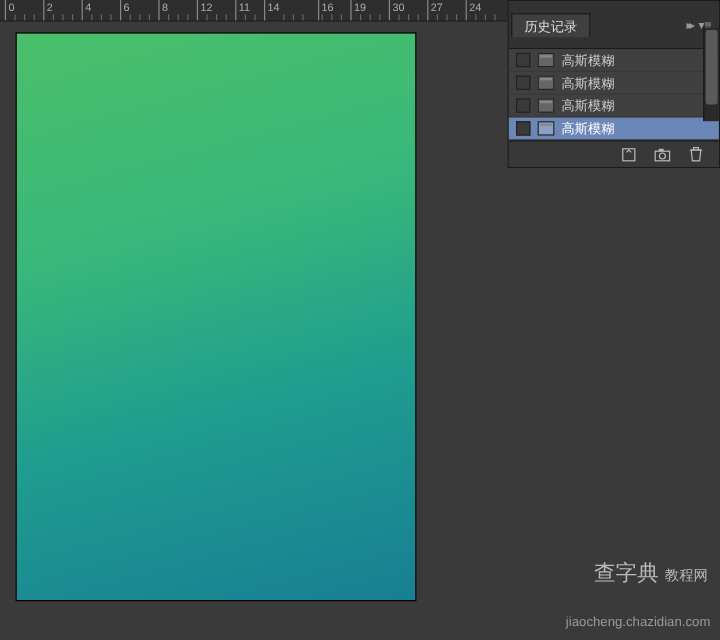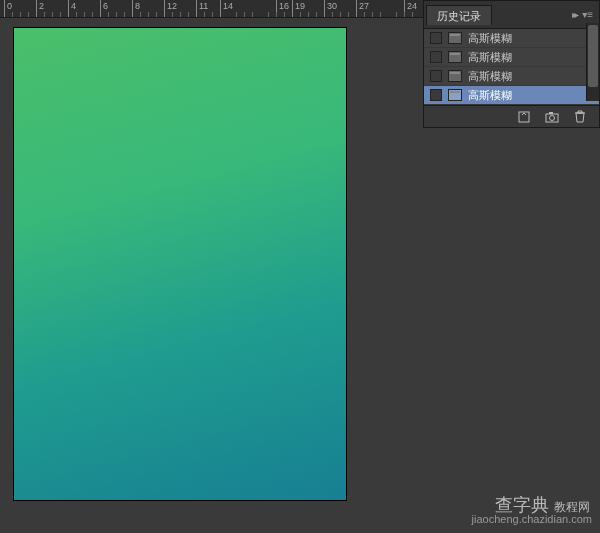--- a/index.html
+++ b/index.html
@@ -10,41 +10,41 @@
 .ruler-ticks { position: relative; height: 100%; }
 .tick-major { position: absolute; top: 0; height: 100%; border-left: 1px solid #888; color: #aaa; font-size: 9px; padding-left: 2px; padding-top: 1px; }
 .tick-minor { position: absolute; bottom: 0; height: 5px; border-left: 1px solid #666; }
 
 
 .canvas-wrap { position: absolute; top: 18px; left: 0; right: 0; bottom: 0; background: #3a3a3a; }
 .canvas { position: absolute; top: 10px; left: 14px; width: 332px; height: 472px; background: linear-gradient(165deg, #4bbf6a 0%, #38b87a 35%, #1f9c8f 65%, #177f93 100%); box-shadow: 0 0 0 1px #000; }
 
 
 .panel { position: absolute; top: 0; right: 0; width: 177px; background: #404040; border: 1px solid #1a1a1a; }
-.panel-header { height: 28px; background: #323232; display: flex; align-items: center; border-bottom: 1px solid #1a1a1a; }
+.panel-header { height: 40px; background: #323232; display: flex; align-items: center; border-bottom: 1px solid #1a1a1a; }
 .tab { height: 20px; background: #404040; color: #ddd; font-size: 11px; padding: 3px 10px 0; margin-left: 2px; border: 1px solid #1a1a1a; border-bottom: none; }
 .panel-header-icons { margin-left: auto; display: flex; gap: 6px; padding-right: 6px; color: #999; font-size: 10px; }
 .collapse-arrows { letter-spacing: -3px; }
 
 .history-list { background: #404040; }
 .history-item { height: 19px; display: flex; align-items: center; padding-left: 6px; gap: 6px; color: #ccc; font-size: 11px; border-bottom: 1px solid #383838; }
 .history-item.selected { background: #6b87b8; color: #fff; }
 .vis-box { width: 12px; height: 12px; border: 1px solid #222; background: #3a3a3a; }
 .doc-icon { width: 14px; height: 12px; background: #666; border: 1px solid #222; position: relative; }
 .doc-icon::before { content: ""; position: absolute; top: 1px; left: 1px; right: 1px; height: 2px; background: #888; }
 .history-item.selected .doc-icon { background: #8aa0c8; }
 
 .scrollbar-v { position: absolute; right: 0; top: 22px; width: 13px; height: 78px; background: #2a2a2a; border-left: 1px solid #1a1a1a; }
 .scroll-thumb { position: absolute; right: 1px; top: 2px; width: 10px; height: 62px; background: #5a5a5a; border-radius: 2px; }
 
 .panel-footer { height: 22px; background: #383838; border-top: 1px solid #1a1a1a; display: flex; justify-content: flex-end; align-items: center; gap: 14px; padding-right: 12px; color: #bbb; }
 .footer-icon { width: 14px; height: 14px; display: flex; align-items: center; justify-content: center; }
 
 
-.wm1 { position: absolute; right: 10px; bottom: 16px; color: #d0d0d0; font-size: 18px; font-family: "SimHei", sans-serif; opacity: 0.85; }
+.wm1 { position: absolute; right: 10px; bottom: 44px; color: #d0d0d0; font-size: 18px; font-family: "SimHei", sans-serif; opacity: 0.85; }
 .wm1 .sub { font-size: 12px; font-family: Arial; }
 .wm2 { position: absolute; right: 8px; bottom: 8px; color: #b0b0b0; font-size: 11px; font-family: Arial; opacity: 0.8; }
 
 svg { display: block; }
 </style>
 </head>
 <body>
 
 <div class="ruler-h">
   <div class="ruler-ticks" id="ruler-ticks">
@@ -73,37 +73,37 @@
       <div class="tick-minor" style="left: 180px;"></div>
       <div class="tick-minor" style="left: 188px;"></div>
       <div class="tick-major" style="left: 196px;">11</div>
       <div class="tick-minor" style="left: 204px;"></div>
       <div class="tick-minor" style="left: 212px;"></div>
       <div class="tick-minor" style="left: 220px;"></div>
       <div class="tick-major" style="left: 220px;">14</div>
       <div class="tick-minor" style="left: 236px;"></div>
       <div class="tick-minor" style="left: 244px;"></div>
       <div class="tick-minor" style="left: 252px;"></div>
-      <div class="tick-major" style="left: 276px;">16</div>
+      <div class="tick-major" style="left: 265px;">16</div>
       <div class="tick-minor" style="left: 268px;"></div>
       <div class="tick-minor" style="left: 276px;"></div>
       <div class="tick-minor" style="left: 284px;"></div>
       <div class="tick-major" style="left: 292px;">19</div>
       <div class="tick-minor" style="left: 300px;"></div>
       <div class="tick-minor" style="left: 308px;"></div>
       <div class="tick-minor" style="left: 316px;"></div>
       <div class="tick-major" style="left: 324px;">30</div>
       <div class="tick-minor" style="left: 332px;"></div>
       <div class="tick-minor" style="left: 340px;"></div>
       <div class="tick-minor" style="left: 348px;"></div>
       <div class="tick-major" style="left: 356px;">27</div>
       <div class="tick-minor" style="left: 364px;"></div>
       <div class="tick-minor" style="left: 372px;"></div>
       <div class="tick-minor" style="left: 380px;"></div>
-      <div class="tick-major" style="left: 388px; margin-left: 16px;">24</div>
+      <div class="tick-major" style="left: 388px;">24</div>
       <div class="tick-minor" style="left: 396px;"></div>
       <div class="tick-minor" style="left: 404px;"></div>
       <div class="tick-minor" style="left: 412px;"></div>
     </div>
 </div>
 
 <div class="canvas-wrap">
   <div class="canvas"></div>
 </div>
 

